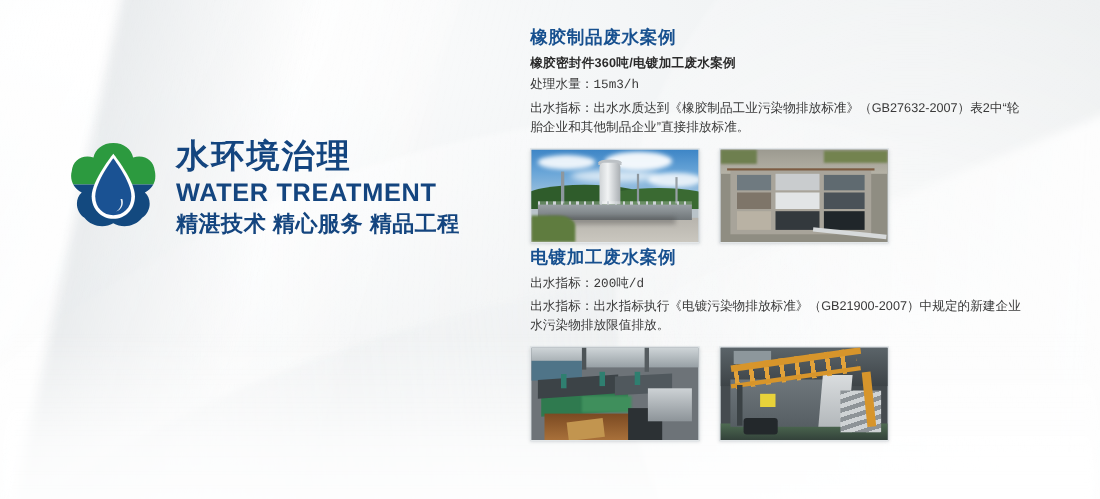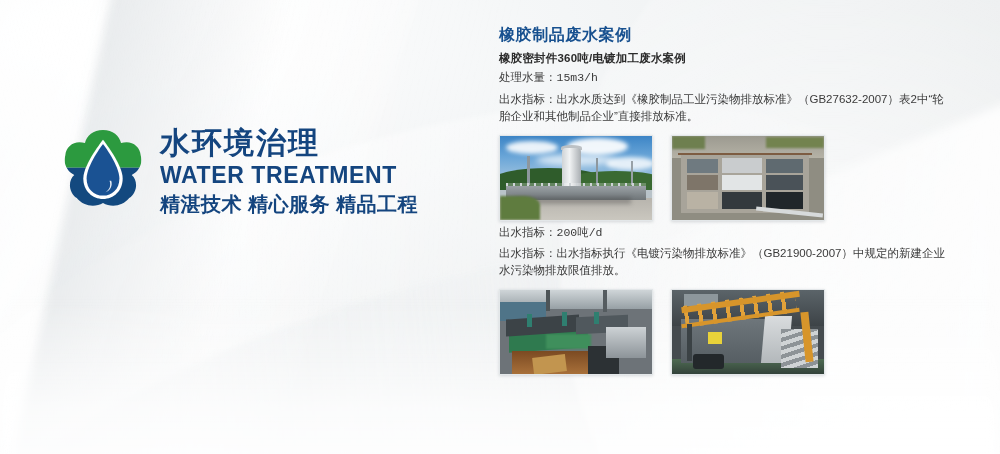--- a/index.html
+++ b/index.html
@@ -83,21 +83,21 @@
   }
   .logo-en{
     font-size:23px;font-weight:700;color:#14457f;letter-spacing:.6px;
     margin-bottom:7px;
   }
   .logo-slogan{
     font-size:20px;font-weight:700;color:#14457f;letter-spacing:.5px;
   }
 
   
-  .case{position:absolute;left:499px;width:462px;z-index:6;}
+  .case{position:absolute;left:482px;width:462px;z-index:6;}
   #case-0{top:26px;}
   #case-1{top:226px;}
 
   .case-title{
     font-size:16px;font-weight:700;color:#17508f;
     letter-spacing:.6px;margin:0 0 8px 0;line-height:1.1;
   }
   .case-subtitle{
     font-size:11.5px;font-weight:700;color:#2b2b2b;
     letter-spacing:.2px;margin:0 0 6px 0;line-height:1.2;
@@ -285,20 +285,21 @@
         <div class="p2-t7"></div>
           <div class="p2-t8"></div>
           <div class="p2-t9"></div>
         <div class="p2-pipe"></div>
 
       </div>
     </div>
   </div>
 
   <div class="case" id="case-1">
+    <div class="case-title">电镀加工废水案例</div>
     <div class="case-spec">出水指标：200吨/d</div>
     <div class="case-target">出水指标：出水指标执行《电镀污染物排放标准》（GB21900-2007）中规定的新建企业水污染物排放限值排放。</div>
 
     <div class="case-photos">
       <div class="photo">
         <div class="p3-base"></div>
         <div class="p3-roof"></div>
         <div class="p3-beam"></div>
           <div class="p3-beam2"></div>
         <div class="p3-wall"></div>

